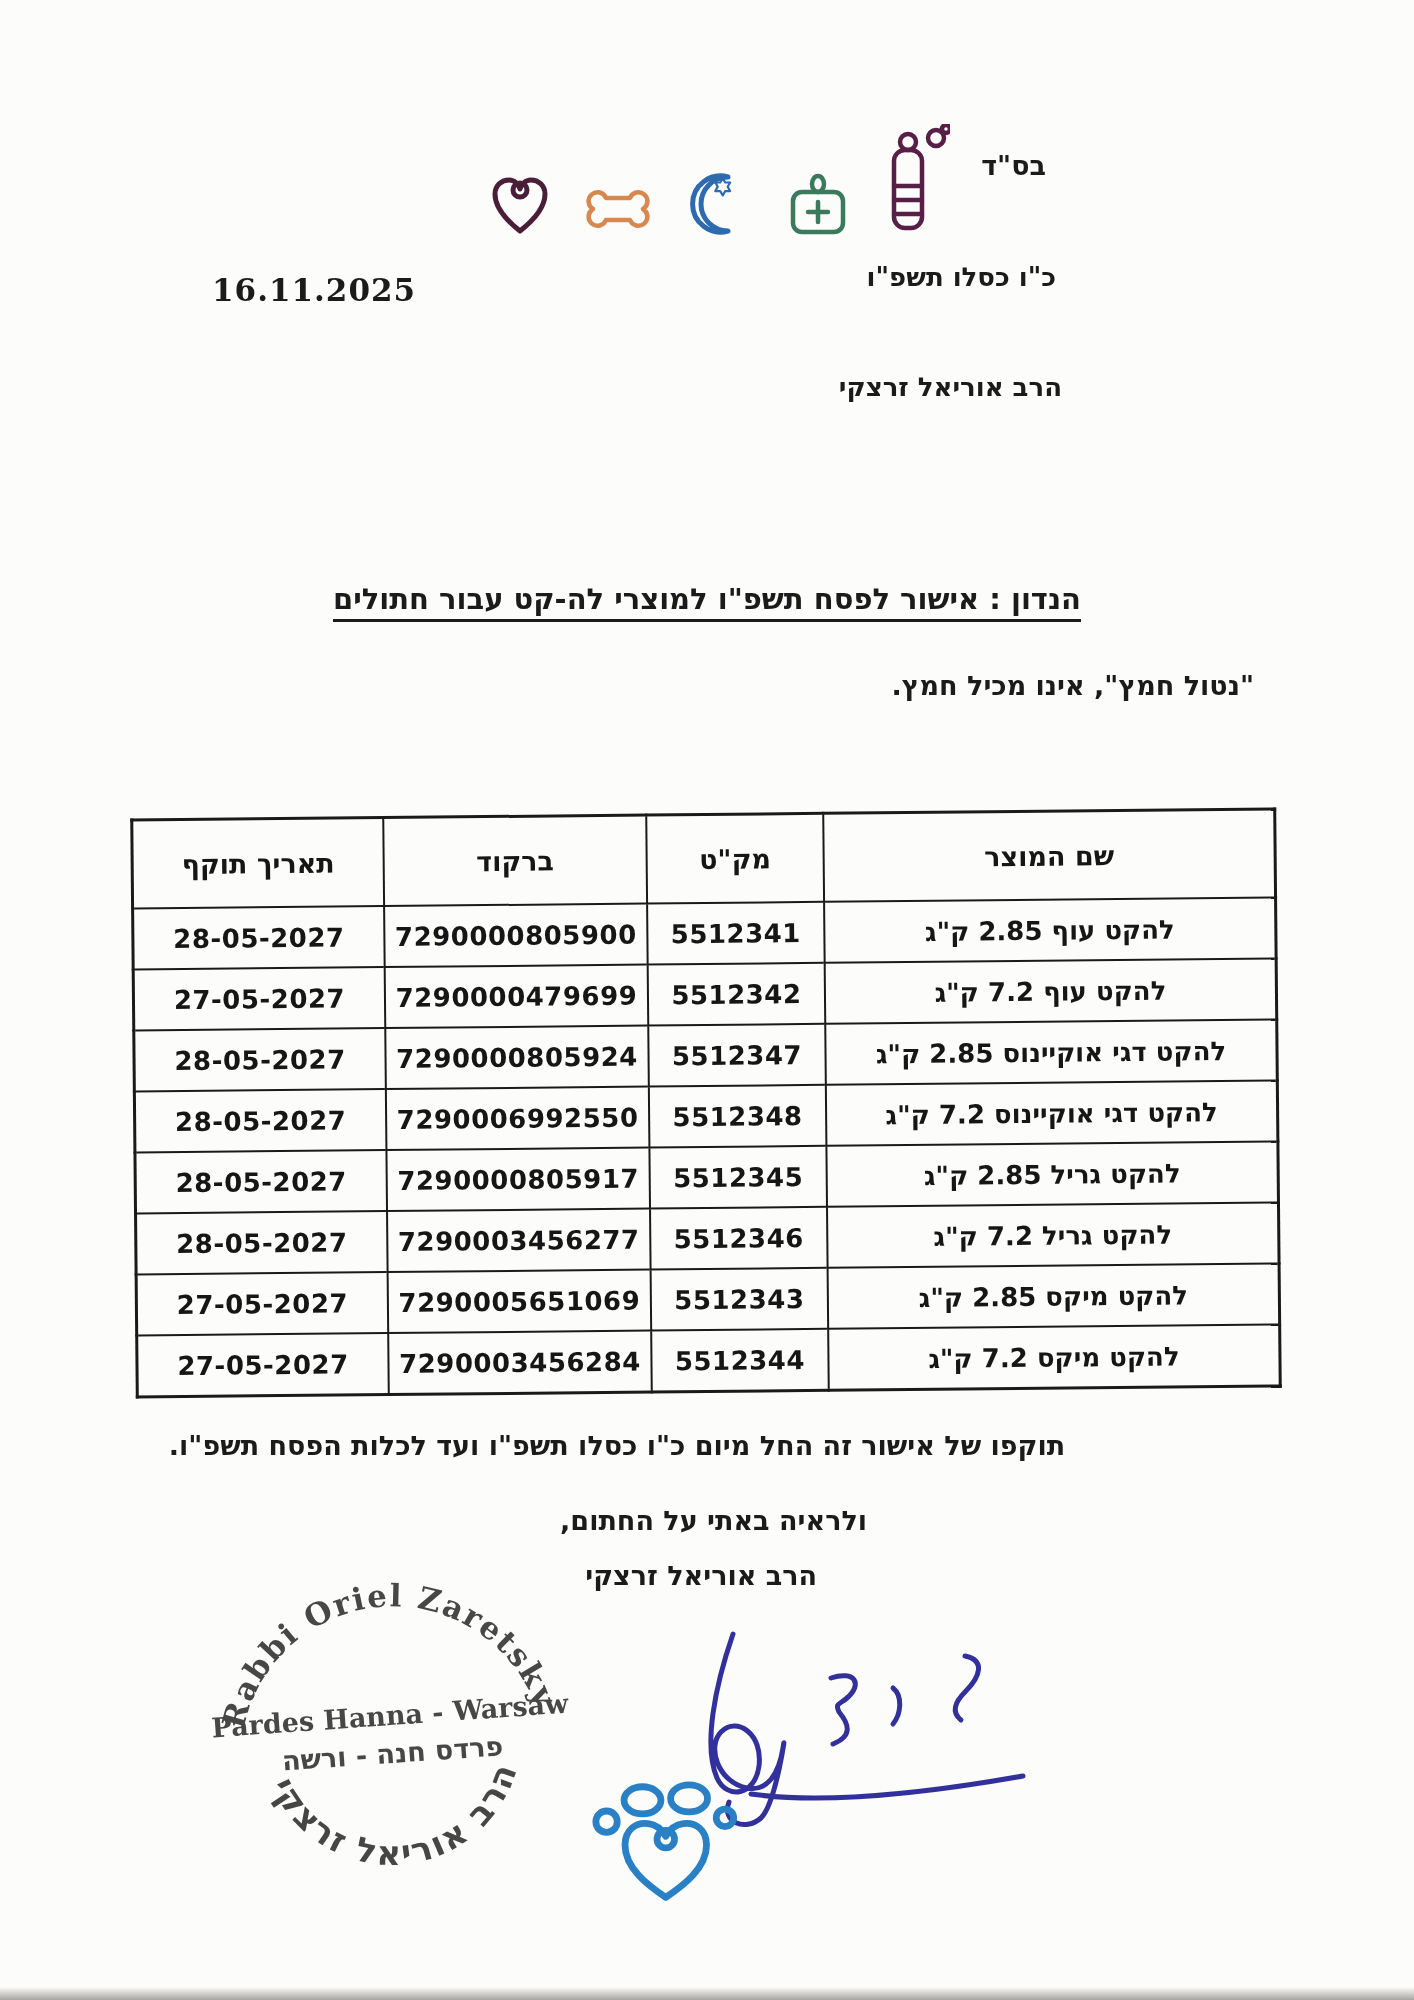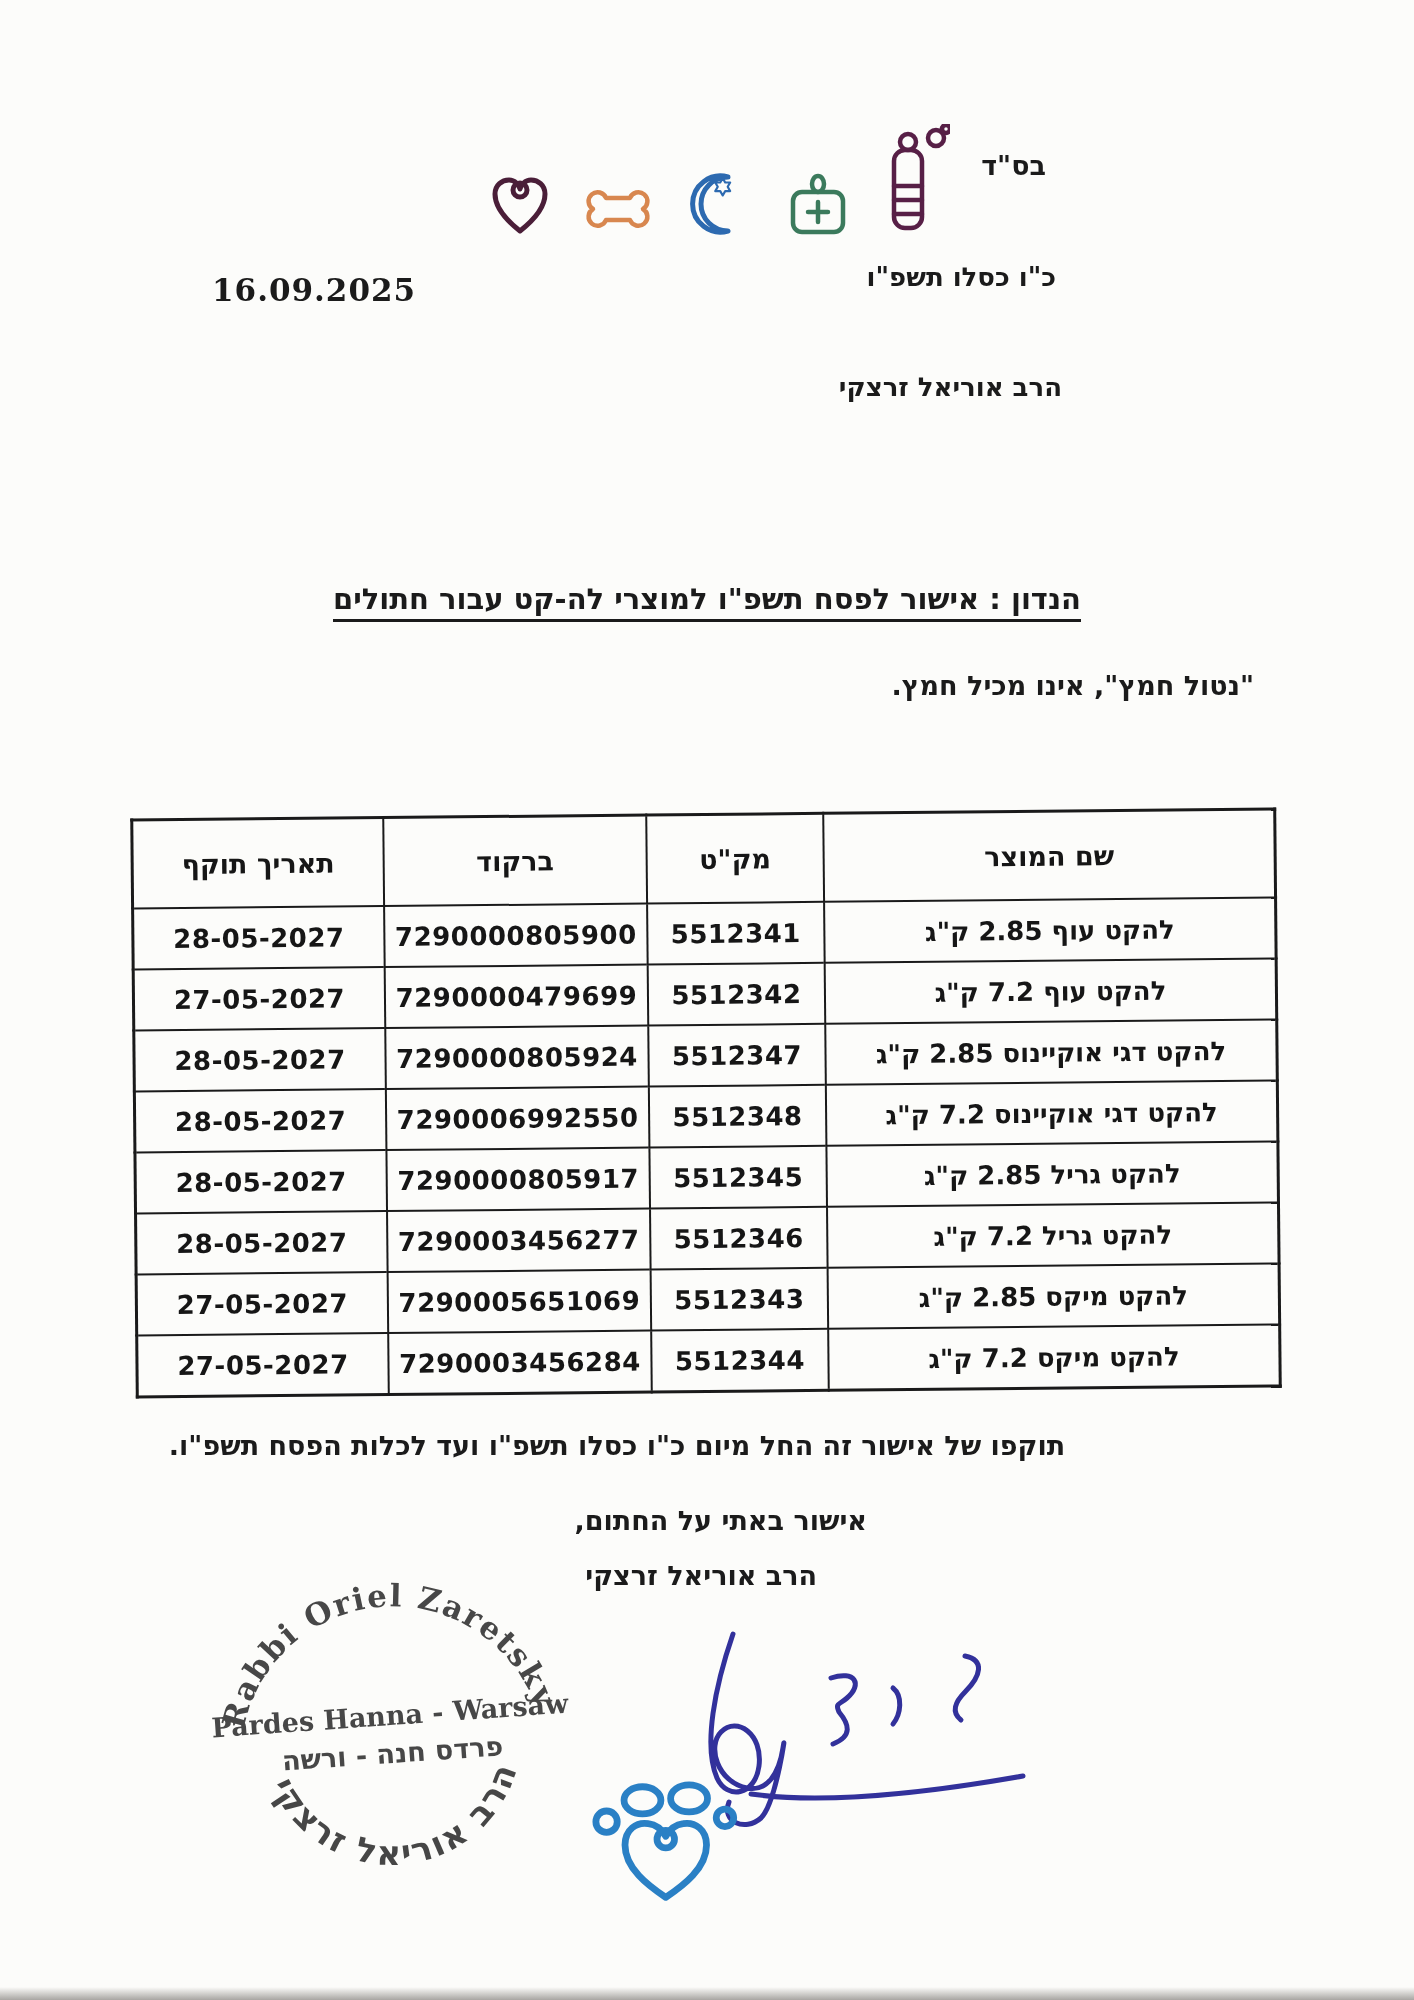--- a/index.html
+++ b/index.html
@@ -89,21 +89,21 @@
         <rect x="14" y="26" width="28" height="78" rx="11"></rect>
         <path d="M14,62 h28 M14,76 h28 M14,90 h28"></path>
         <circle cx="56" cy="14" r="8"></circle>
         <circle cx="66" cy="5" r="4"></circle>
       </svg>
     </span>
   </div>
 
   <div class="bsd">בס"ד</div>
   <div class="heb-date">כ"ו כסלו תשפ"ו</div>
-  <div class="greg-date">16.09.2025</div>
+  <div class="greg-date">16.11.2025</div>
 
   <div class="addr">
     <div>הרב אוריאל זרצקי</div>
   </div>
 
   <div class="subject">
     <span>הנדון : אישור לפסח תשפ"ו למוצרי לה-קט עבור חתולים</span>
   </div>
 
   <div class="bodypar">
@@ -171,21 +171,21 @@
       <tr>
         <td>להקט מיקס 7.2 ק"ג</td>
         <td class="num">5512344</td>
         <td class="num">7290003456284</td>
         <td class="num">27-05-2027</td>
       </tr>
     </tbody>
   </table>
 
   <div class="validity">תוקפו של אישור זה החל מיום כ"ו כסלו תשפ"ו ועד לכלות הפסח תשפ"ו.</div>
-  <div class="witness">אישור באתי על החתום,</div>
+  <div class="witness">ולראיה באתי על החתום,</div>
   <div class="signatory">הרב אוריאל זרצקי</div>
 
   <svg class="stamp" width="370" height="385" viewBox="0 0 370 385">
     <defs>
       <path id="arcTop" d="M 34,216 A 152,152 0 0 1 336,216" fill="none"></path>
       <path id="arcBot" d="M 56,226 A 130,130 0 0 0 314,226" fill="none"></path>
     </defs>
     <g fill="#2e2e2e" opacity="0.88" font-family="'DejaVu Serif',serif">
       <text font-size="31" font-weight="700" letter-spacing="2">
         <textPath href="#arcTop" startOffset="50%" text-anchor="middle">Rabbi Oriel Zaretsky</textPath>

